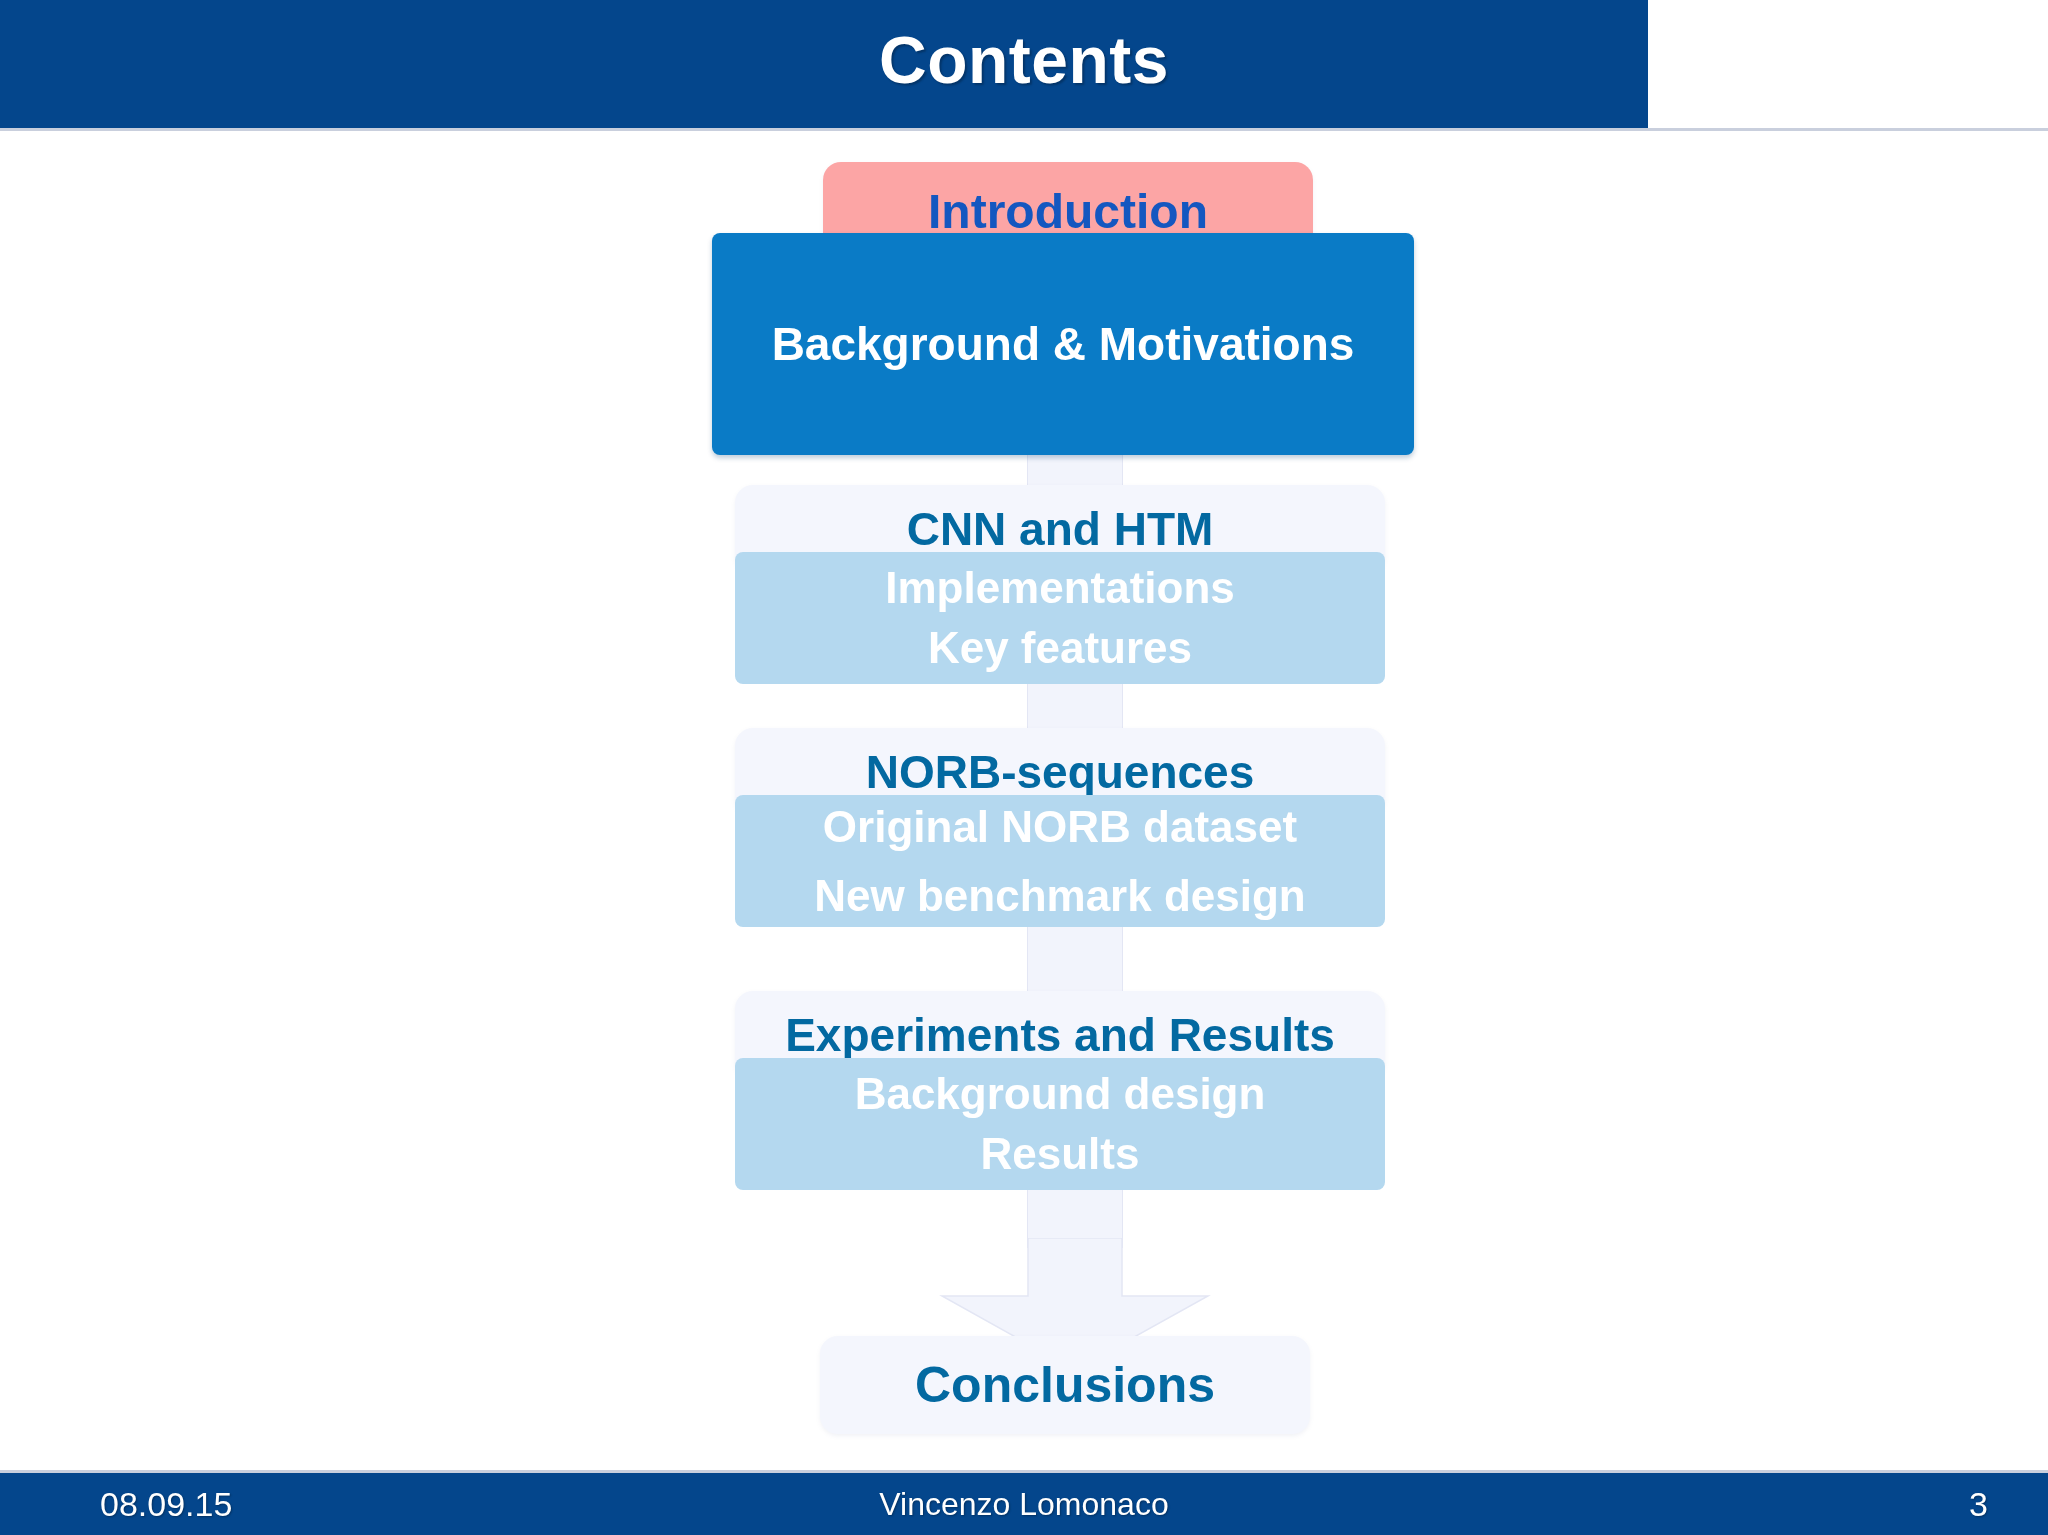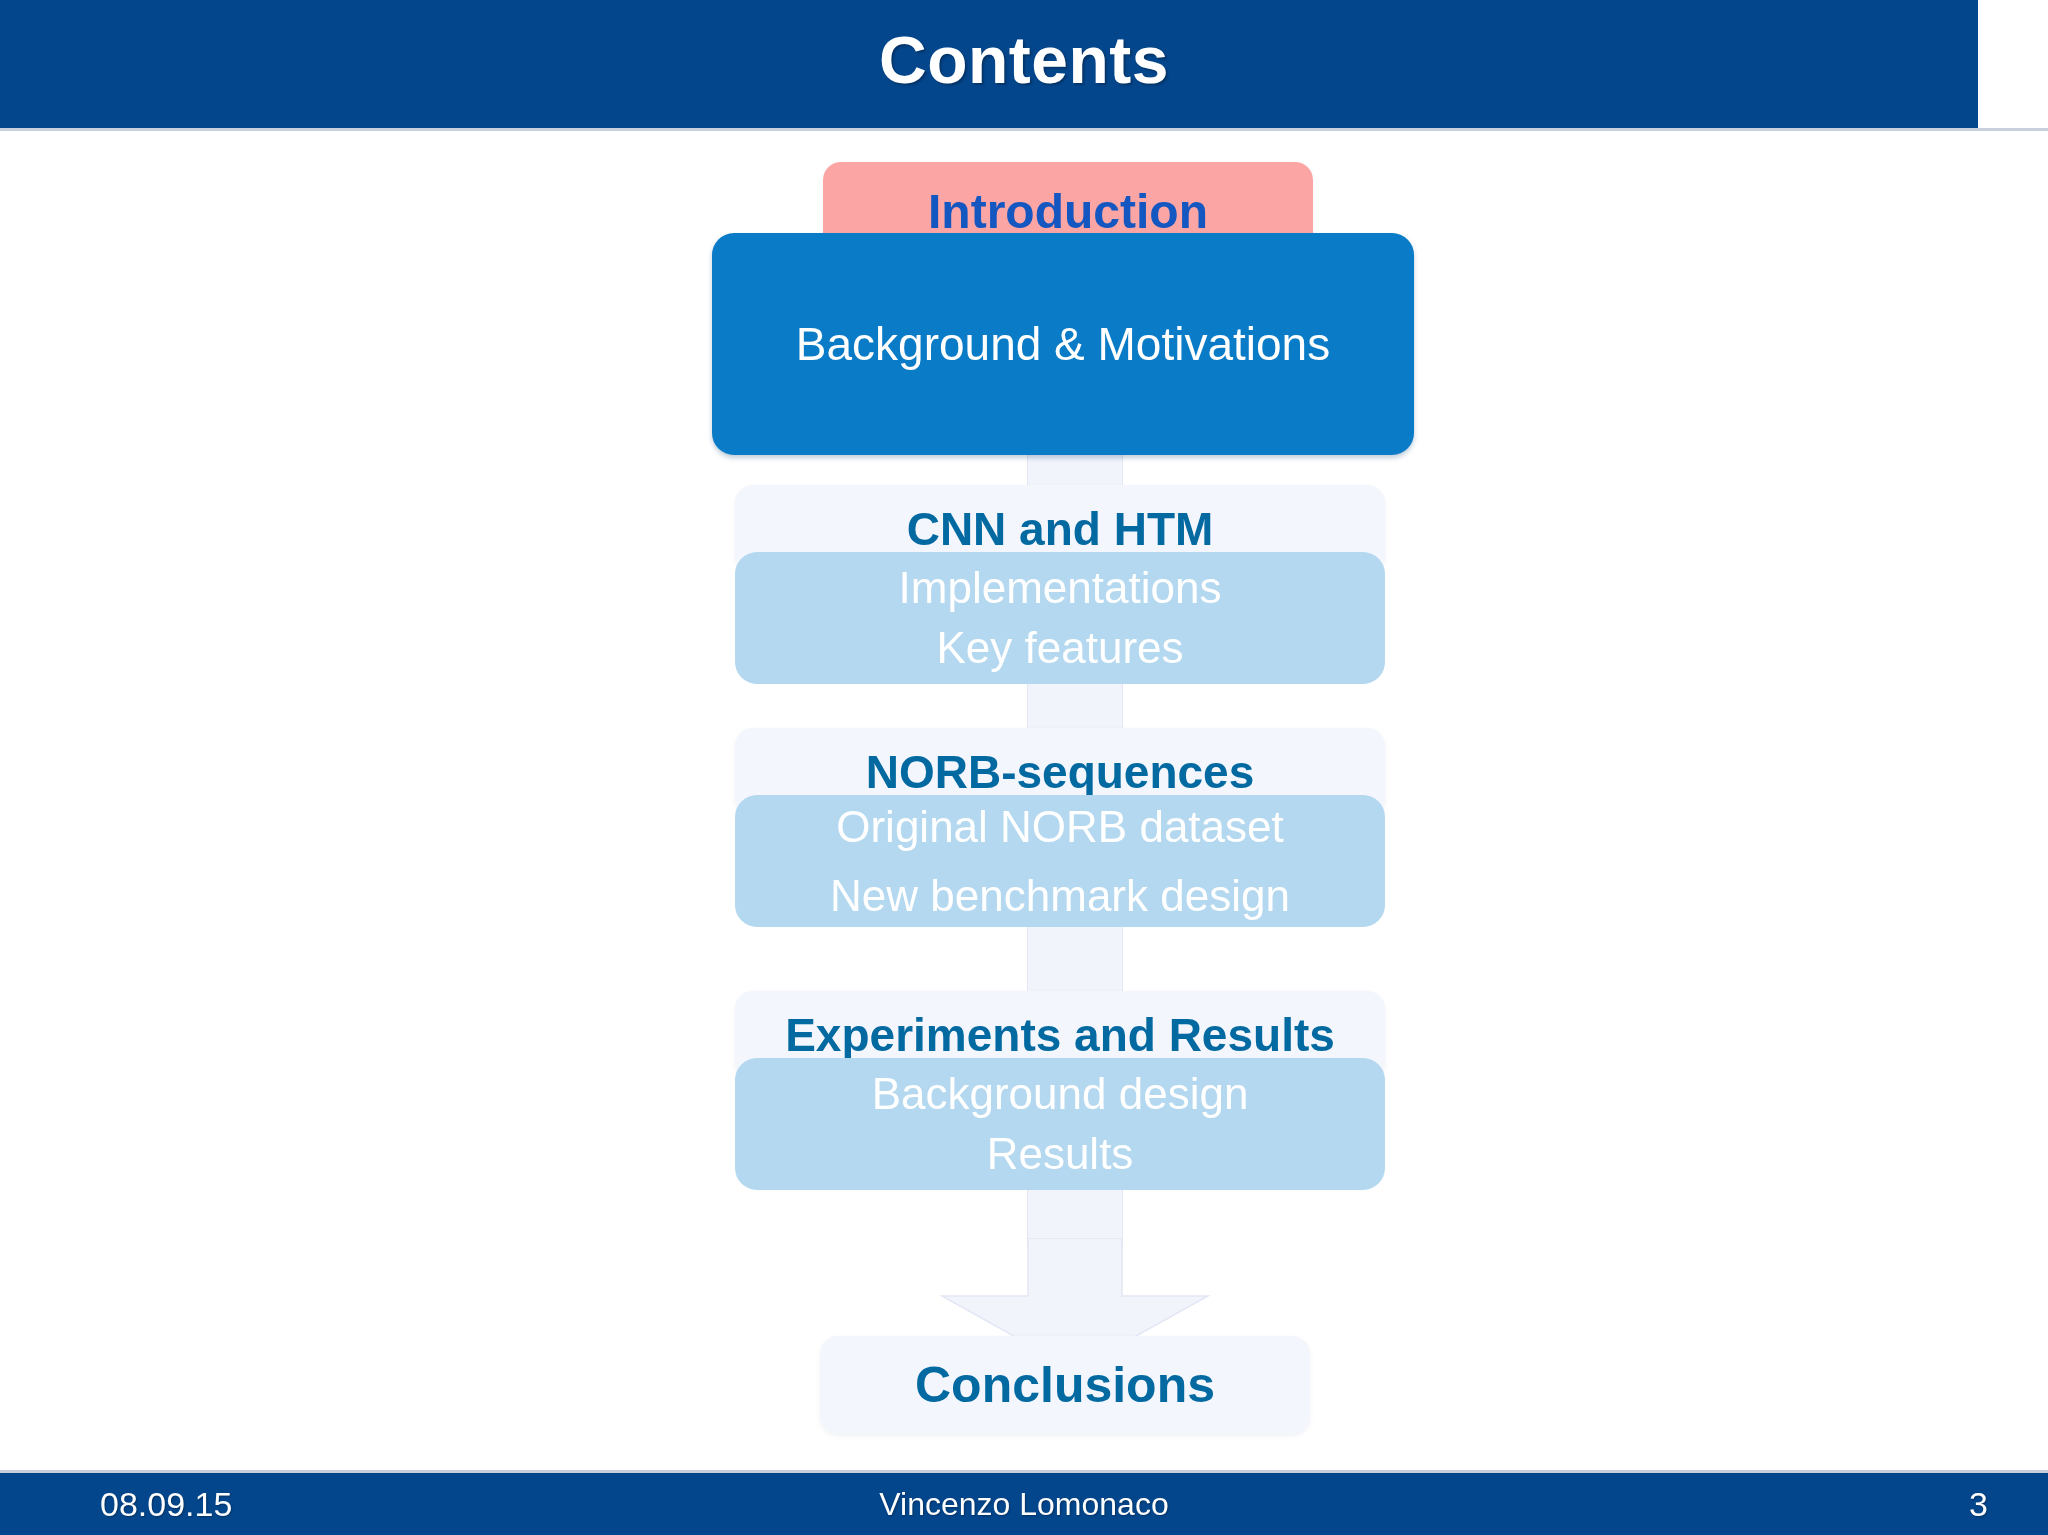--- a/index.html
+++ b/index.html
@@ -14,21 +14,21 @@
     overflow: hidden;
     font-family: "Liberation Sans", sans-serif;
     background: #ffffff;
   }
 
   
   .header-bar {
     position: absolute;
     left: 0;
     top: 0;
-    width: 1978px;
+    width: 1648px;
     height: 128px;
     background: #04468C;
     box-sizing: border-box;
   }
   .header-title {
     position: absolute;
     left: 0;
     top: 0;
     width: 2048px;
     height: 128px;
@@ -100,28 +100,28 @@
     background: #fca5a5;
     color: #1457C0;
   }
   .chapter-tab.dim {
     color: #0369a1;
   }
 
   
   .body-panel {
     position: absolute;
-    border-radius: 22px;
+    border-radius: 8px;
     box-sizing: border-box;
     display: flex;
     flex-direction: column;
     align-items: center;
     justify-content: center;
     color: #ffffff;
-    font-weight: normal;
+    font-weight: bold;
     text-align: center;
   }
   .body-panel.active {
     background: #0A7BC6;
     box-shadow: 0 3px 5px rgba(0,60,110,0.25);
   }
   .body-panel.dim {
     background: #B4D8EF;
   }
   .body-line { display: block; }

